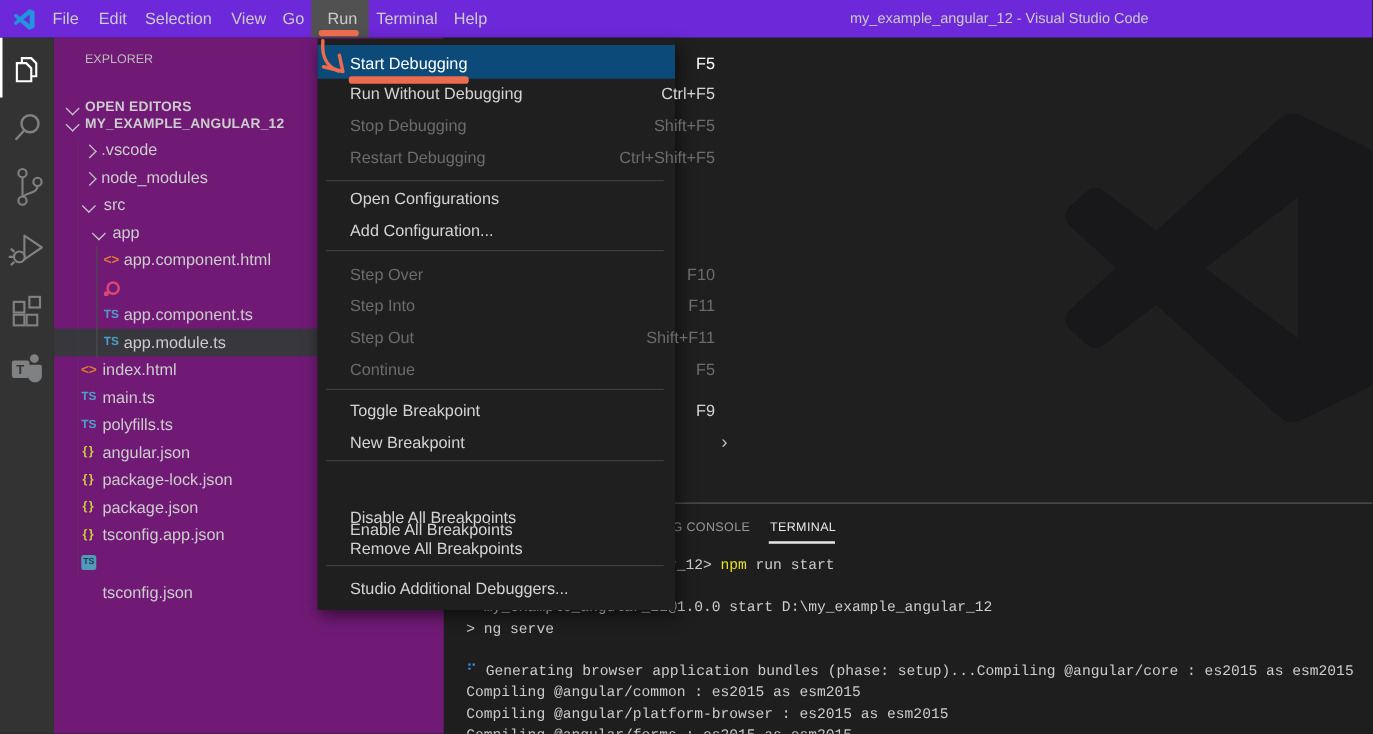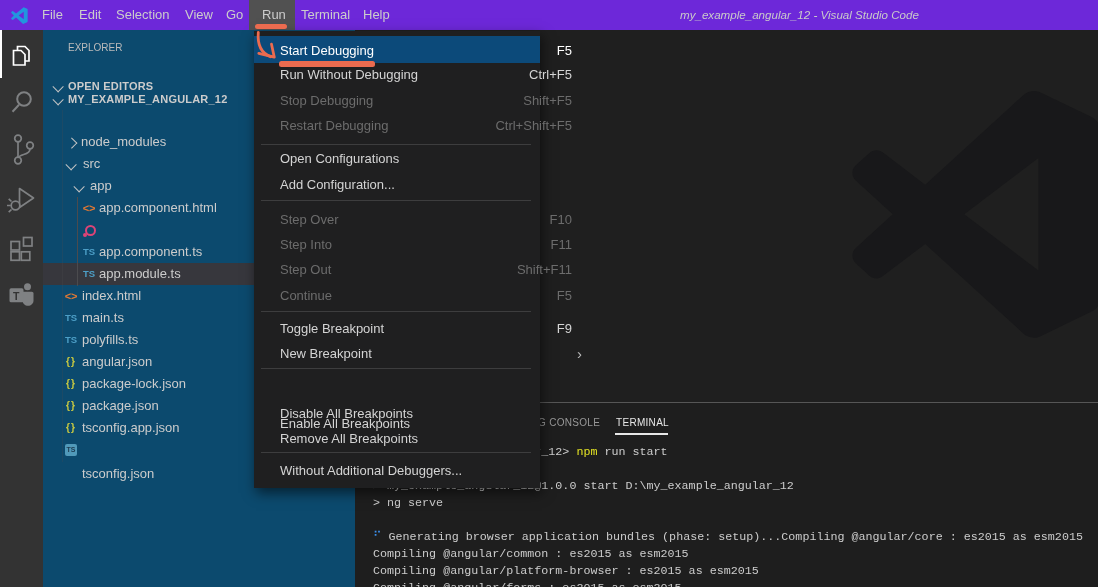--- a/index.html
+++ b/index.html
@@ -7,28 +7,28 @@
     font-family:"Liberation Sans", sans-serif; }
   .abs { position:absolute; }
   #stage { position:relative; width:1098px; height:587px; overflow:hidden; }
 
   
   #titlebar { left:0; top:0; width:1098px; height:30px; background:#6d28d9; }
   .mitem { position:absolute; top:0; height:30px; line-height:30px; color:#cccccc;
     font-size:13px; }
   #runbox { position:absolute; left:249px; top:0; width:46px; height:30px; background:#515151; }
   #wintitle { position:absolute; left:680px; top:0; height:30px; line-height:30px;
-    color:#cacaca; font-size:11.6px;font-style:italic; }
+    color:#cacaca; font-size:11.6px; }
 
   
   #actbar { left:0; top:30px; width:43px; height:557px; background:#333333; }
   #actsel { position:absolute; left:0; top:0; width:2px; height:48px; background:#ffffff; }
 
   
-  #sidebar { left:43px; top:30px; width:312px; height:557px; background:#0c4a6e; overflow:hidden; }
+  #sidebar { left:43px; top:30px; width:312px; height:557px; background:#701a75; overflow:hidden; }
   .srow { position:absolute; left:0; width:312px; height:22px; line-height:22px;
     color:#cccccc; font-size:13px; white-space:nowrap; }
   .sec { font-weight:bold; font-size:11px; letter-spacing:0.2px; }
   .chev { position:absolute; top:0; width:16px; height:22px; }
   .ficon { position:absolute; top:0; width:16px; height:22px; font-weight:bold;
     text-align:center; }
   .lbl { position:absolute; top:0; }
   #selrow { position:absolute; left:0; top:233px; width:312px; height:22px; background:#37373d; }
   .guide { position:absolute; width:1px; background:#4b4b4e; }
 
@@ -91,20 +91,24 @@
     <div class="srow" style="top:7px;  font-size:10px; color:#bbbbbb;">
         <span class="lbl" style="left:25px;">EXPLORER</span>
       </div>
     <div class="srow sec" style="top:45px;">
         <span class="chev cdown" style="left:8px;"></span>
         <span class="lbl" style="left:25px;">OPEN EDITORS</span>
       </div>
     <div class="srow sec" style="top:58px;">
         <span class="chev cdown" style="left:8px;"></span>
         <span class="lbl" style="left:25px;">MY_EXAMPLE_ANGULAR_12</span>
+      </div>
+    <div class="srow" style="top:79px;">
+        <span class="chev cright" style="left:21px;"></span>
+        <span class="lbl" style="left:38px;">.vscode</span>
       </div>
     <div class="srow" style="top:101px;">
         <span class="chev cright" style="left:21px;"></span>
         <span class="lbl" style="left:38px;">node_modules</span>
       </div>
     <div class="srow" style="top:123px;">
         <span class="chev cdown" style="left:21px;"></span>
         <span class="lbl" style="left:40px;">src</span>
       </div>
     <div class="srow" style="top:145px;">
@@ -280,21 +284,21 @@
         <span class="lab">Enable All Breakpoints</span>
       </div>
     <div class="mrow" style="top:369.5px;">
         <span class="lab">Disable All Breakpoints</span>
       </div>
     <div class="mrow" style="top:394.5px;">
         <span class="lab">Remove All Breakpoints</span>
       </div>
     <div class="msep" style="top:421px;"></div>
     <div class="mrow" style="top:426.5px;">
-        <span class="lab">Without Additional Debuggers...</span>
+        <span class="lab">Studio Additional Debuggers...</span>
       </div>
   </div>
 
   <div class="abs orange" style="left:254.5px; top:24.3px; width:32px; height:4.5px;"></div>
   <div class="abs orange" style="left:278.5px; top:61px; width:96px; height:5.5px;"></div>
   <svg class="abs" width="40" height="42" style="left:250px; top:26px;">
     <g stroke="#eb6b4f" stroke-width="2.8" fill="none" stroke-linecap="round" stroke-linejoin="round">
       <path d="M8.3 6.5 C7.3 18 10 26.5 20.5 30.8"></path>
       <path d="M21.5 18.2 L24.3 31.2 L8.8 27.4"></path>
     </g>

